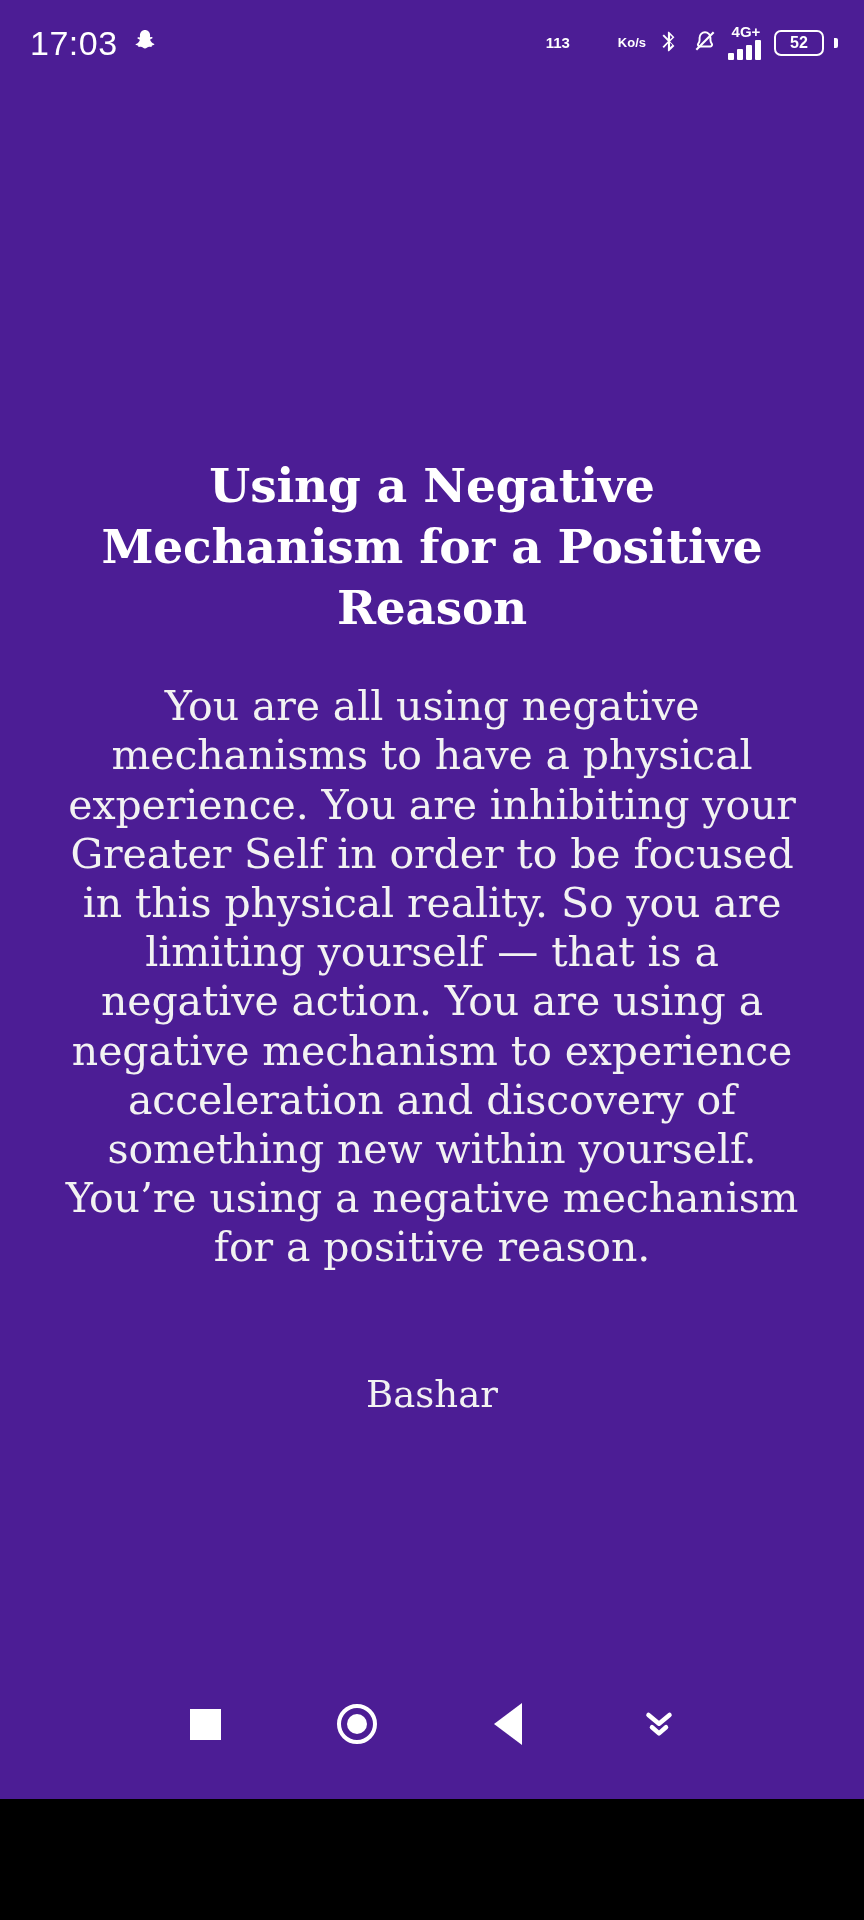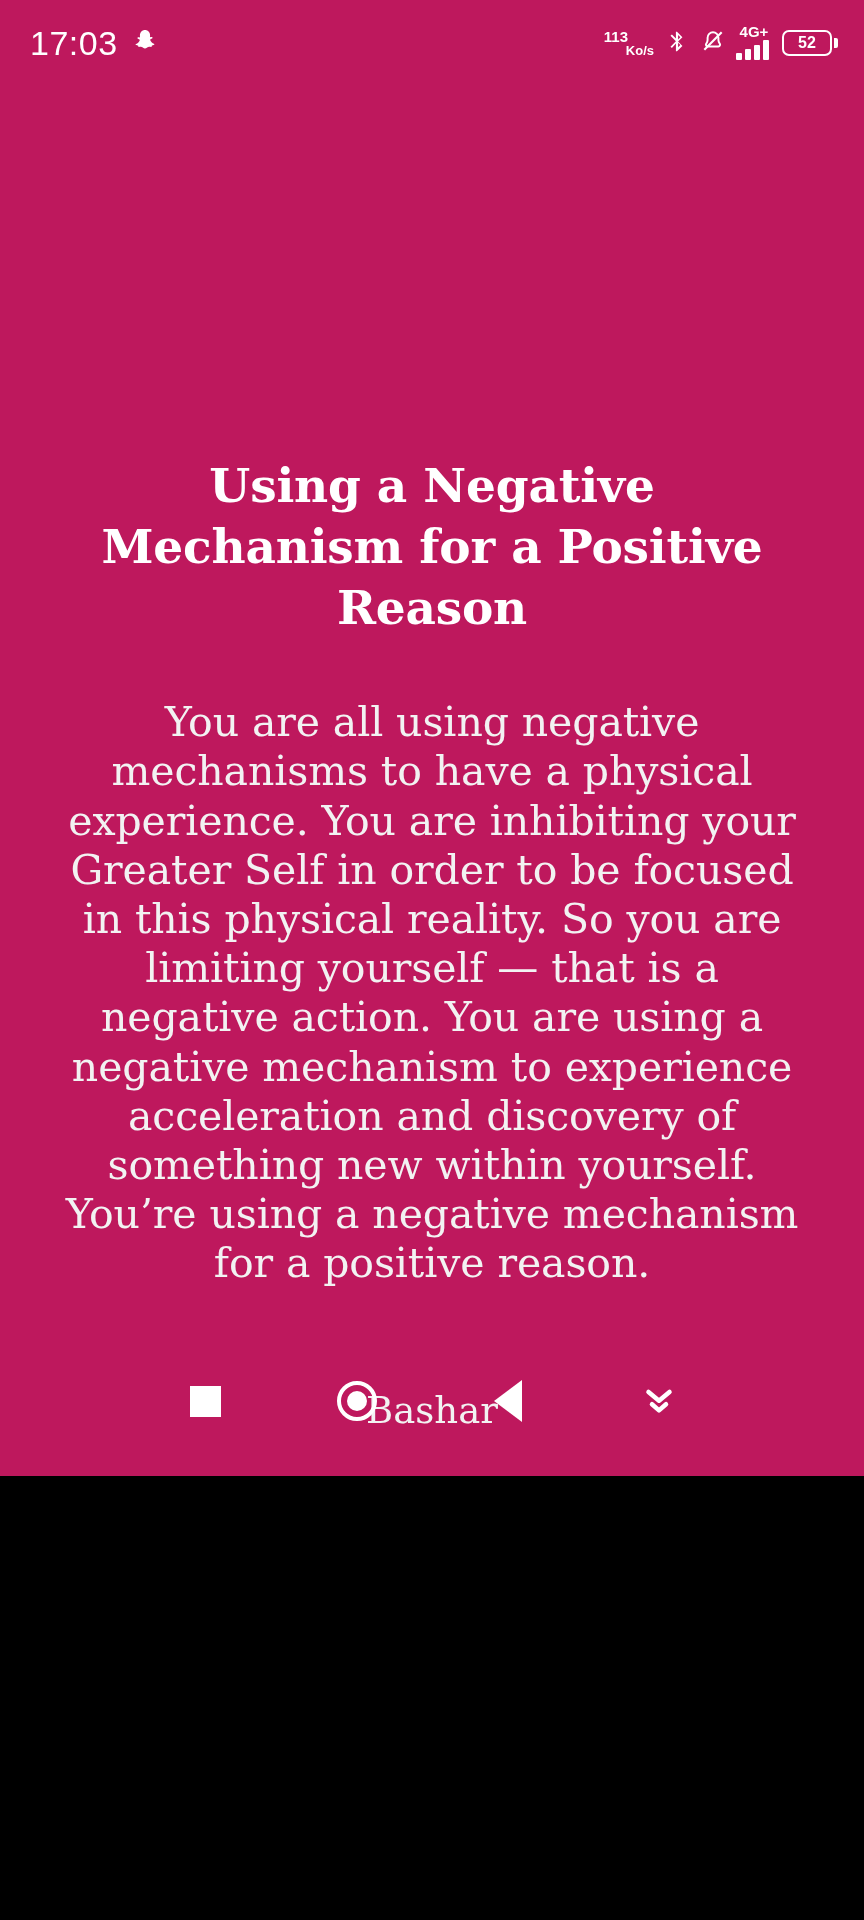--- a/index.html
+++ b/index.html
@@ -4,48 +4,48 @@
 <style>
   * { margin:0; padding:0; box-sizing:border-box; }
   html, body {
     width:864px; height:1920px;
     background:#000;
     font-family:"Liberation Sans", sans-serif;
     overflow:hidden;
   }
   .phone {
     position:relative;
-    width:864px; height:1476px;
-    background:#be185d;
+    width:864px; height:1799px;
+    background:#4c1d95;
     color:#fff;
   }
 
   
   .status-bar {
     position:absolute; top:0; left:0; right:0;
     height:86px;
     display:flex; align-items:center; justify-content:space-between;
     padding:0 26px 0 30px;
   }
   .status-left { display:flex; align-items:center; gap:14px; }
   .clock {
     font-size:34px; font-weight:400; letter-spacing:.5px;
     font-family:"Liberation Sans", sans-serif;
     color:#fff;
   }
   .ghost-icon { display:block; }
   .status-right { display:flex; align-items:center; gap:10px; }
   .netspeed {
-    display:flex; flex-direction:column; align-items:center;
+    display:flex; align-items:center;
     line-height:1.02; font-size:15px; font-weight:700; color:#fff;
   }
   .netspeed .unit { font-size:13px; font-weight:700;margin-left:48px; }
   .icon-sm { display:block; }
   .battery {
-    display:flex; align-items:center; gap:2px;
+    display:flex; align-items:center; gap:10px;
   }
   .battery-body {
     position:relative;
     width:50px; height:26px;
     border:2.5px solid #fff; border-radius:7px;
     display:flex; align-items:center; justify-content:center;
   }
   .battery-text { font-size:16px; font-weight:700; color:#fff; letter-spacing:0; }
   .battery-tip {
     width:4px; height:10px; background:#fff; border-radius:0 2px 2px 0;
@@ -59,21 +59,21 @@
     padding:0 60px;
     text-align:center;
   }
   .quote-title {
     font-family:"DejaVu Serif", serif;
     font-weight:700;
     font-size:47px;
     line-height:1.3;
     letter-spacing:-0.2px;
     color:#fff;
-    margin-bottom:60px;
+    margin-bottom:44px;
   }
   .quote-body {
     font-family:"DejaVu Serif", serif;
     font-weight:400;
     font-size:41px;
     line-height:1.2;
     color:#f2f2f2;
     letter-spacing:-0.1px;
   }
   .quote-author {

